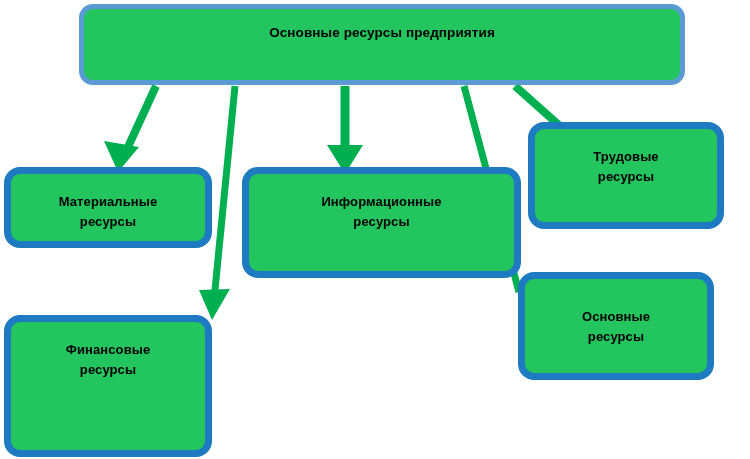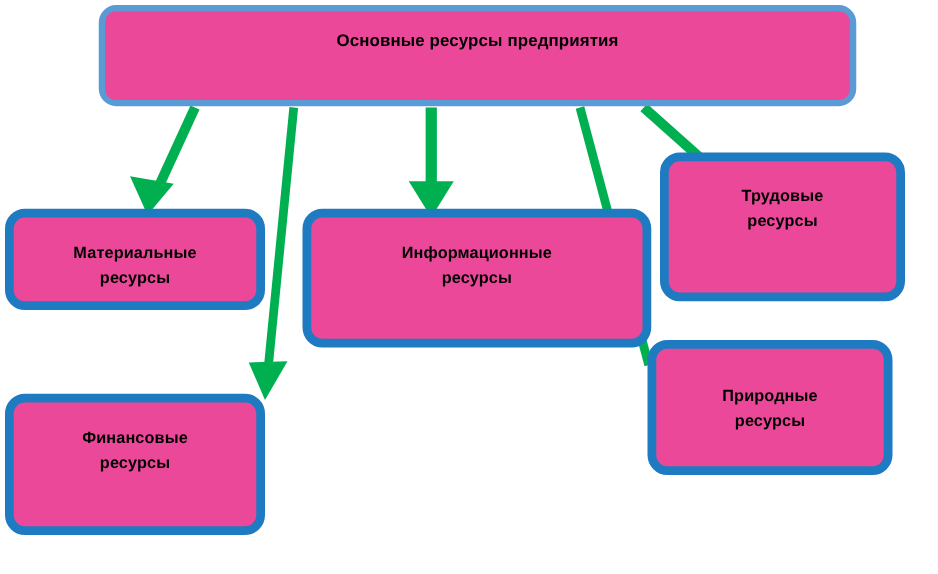--- a/index.html
+++ b/index.html
@@ -19,21 +19,21 @@
     position: absolute;
     left: 0;
     top: 0;
     width: 750px;
     height: 459px;
     z-index: 1;
   }
   .node {
     position: absolute;
     box-sizing: border-box;
-    background: #ec4899;
+    background: #22c55e;
     z-index: 2;
     display: block;
   }
   .node-root {
     border: 5px solid #5B9BD5;
     border-radius: 14px;
   }
   .node-child {
     border: 7px solid #1E7BC1;
     border-radius: 16px;
@@ -93,33 +93,33 @@
 
   <div class="node node-root" style="left:79px; top:4px; width:606px; height:81px;">
     <div class="node-label">Основные ресурсы предприятия</div>
   </div>
 
   <div class="node node-child" style="left:4px; top:167px; width:208px; height:81px;">
     <div class="node-label">Материальные
 ресурсы</div>
   </div>
 
-  <div class="node node-child" style="left:4px; top:315px; width:208px; height:113px;">
+  <div class="node node-child" style="left:4px; top:315px; width:208px; height:142px;">
     <div class="node-label">Финансовые
 ресурсы</div>
   </div>
 
   <div class="node node-child" style="left:242px; top:167px; width:279px; height:111px;">
     <div class="node-label">Информационные
 ресурсы</div>
   </div>
 
   <div class="node node-child label-lower" style="left:518px; top:272px; width:196px; height:108px;">
-    <div class="node-label">Природные
+    <div class="node-label">Основные
 ресурсы</div>
   </div>
 
-  <div class="node node-child" style="left:528px; top:122px; width:196px; height:119px;text-decoration:underline;">
+  <div class="node node-child" style="left:528px; top:122px; width:196px; height:107px;text-decoration:underline;">
     <div class="node-label">Трудовые
 ресурсы</div>
   </div>
 
 </div>
 
 </body></html>

